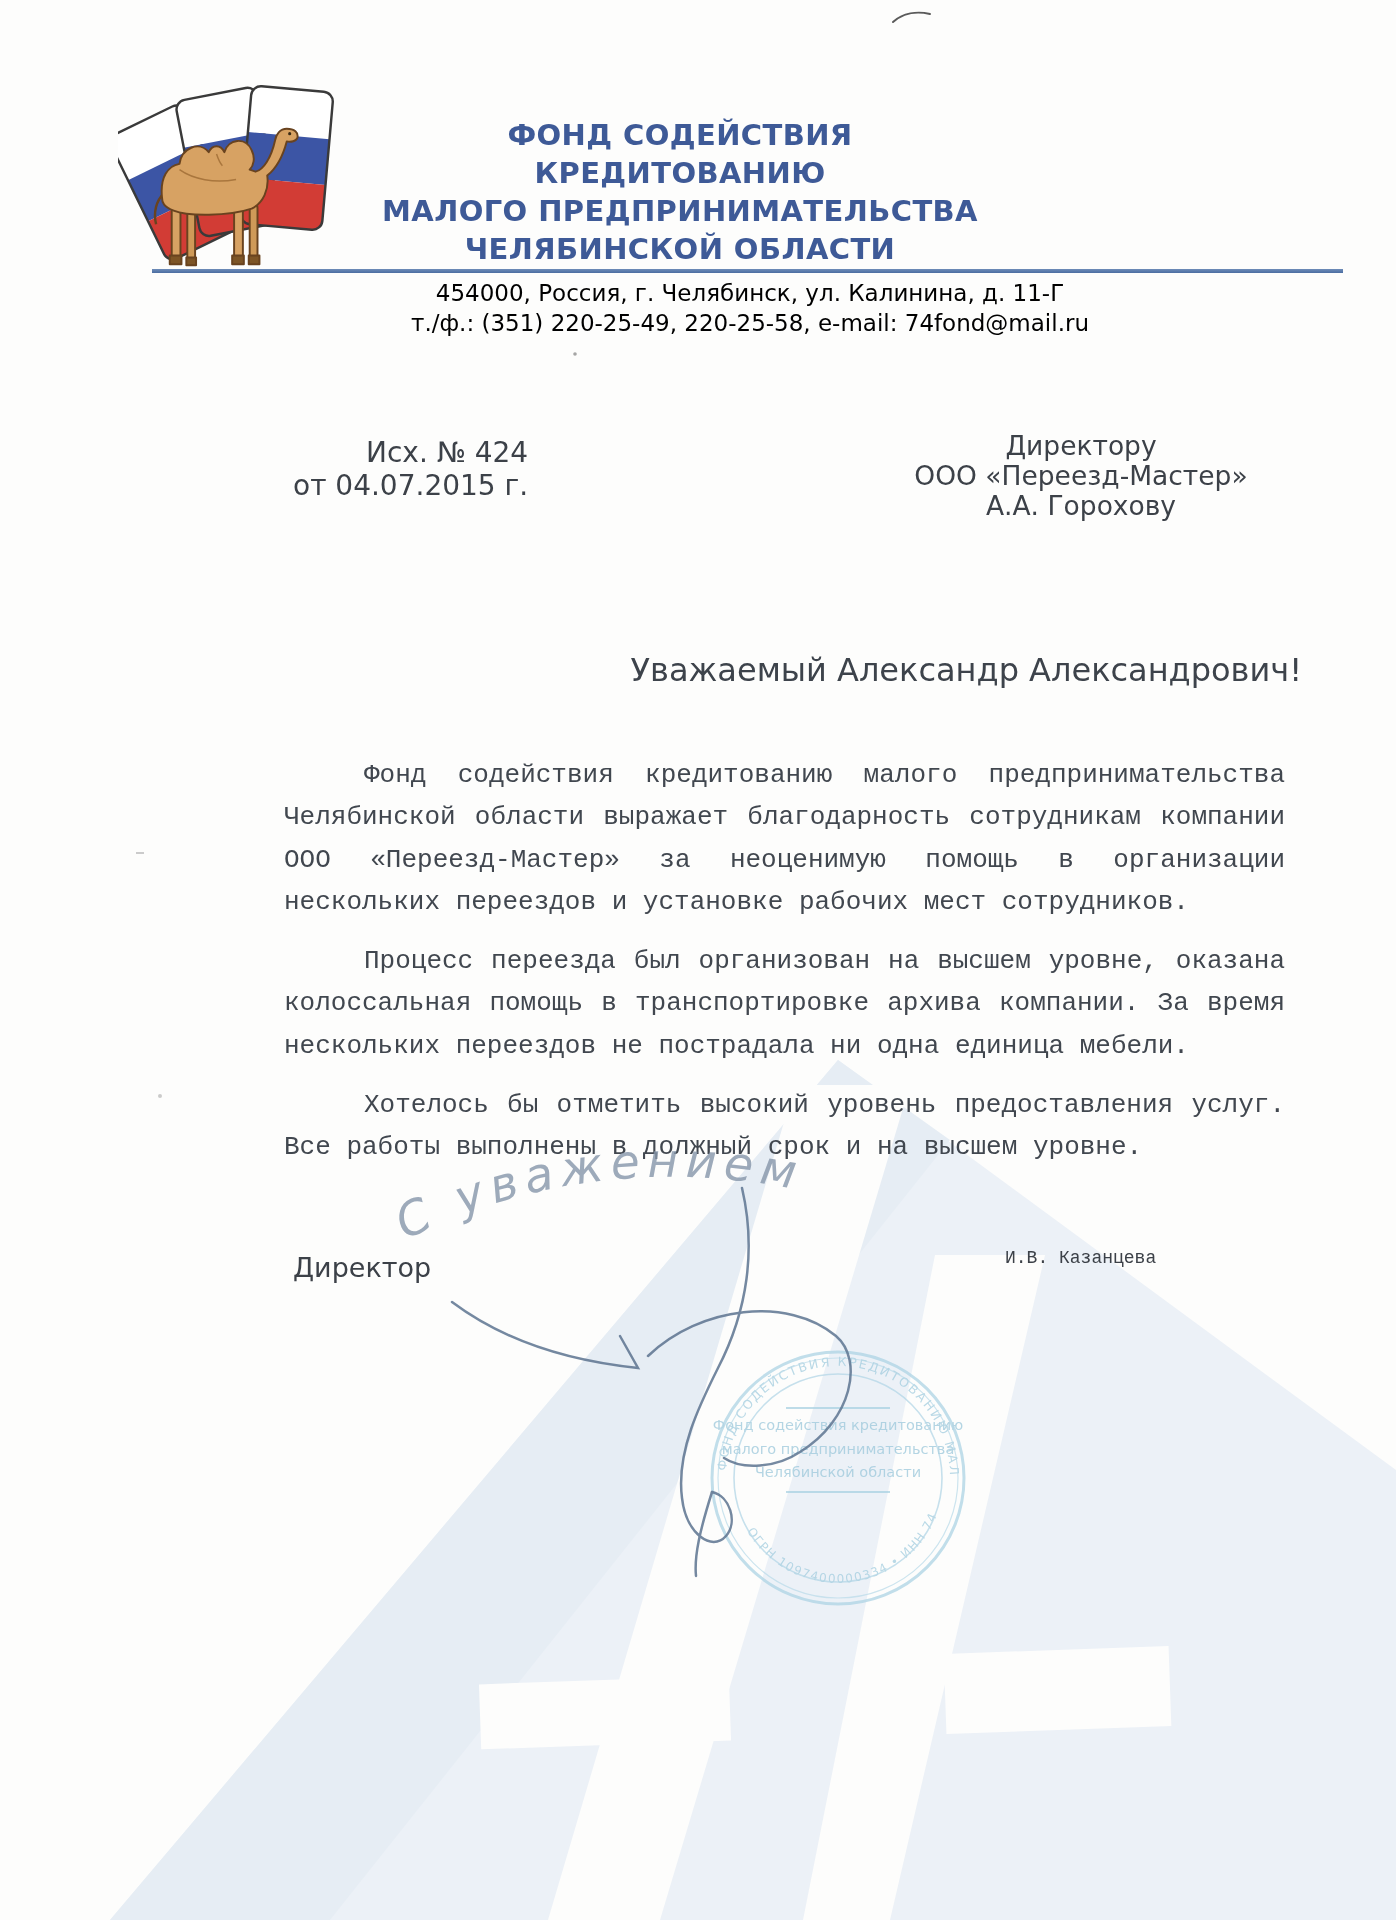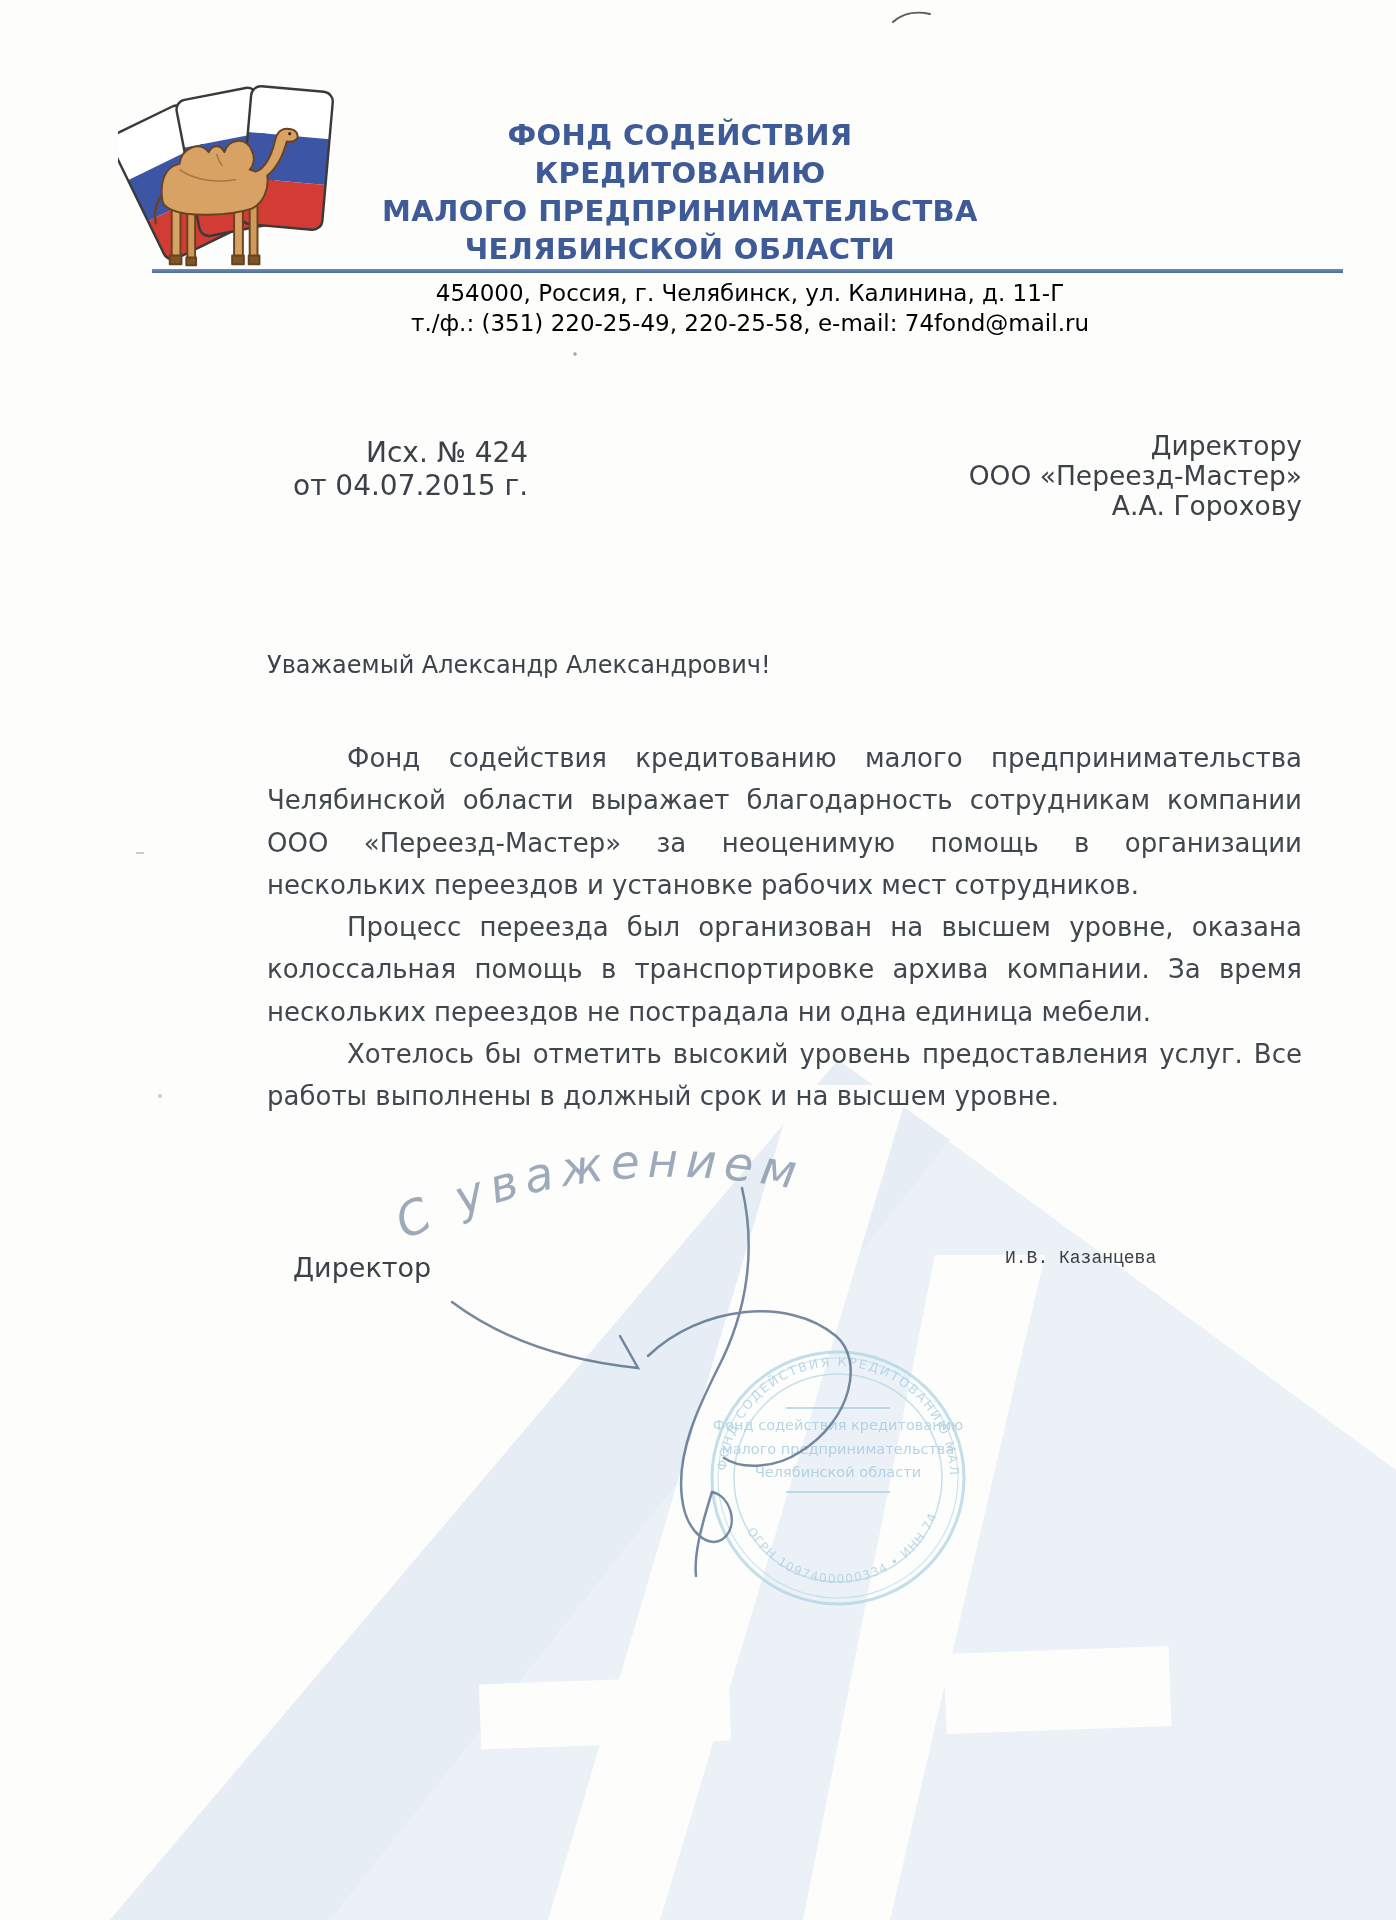--- a/index.html
+++ b/index.html
@@ -18,28 +18,28 @@
   .header-rule{
     left:152px;top:269px;width:1191px;height:4px;
     background:linear-gradient(#6e8cb8,#4b6da1);z-index:3;
   }
   .contact-block{
     left:250px;top:279px;width:1000px;text-align:center;
     font-size:23px;line-height:29.5px;color:#000000;z-index:5;
   }
   
   .ref-block{left:293px;top:436px;font-size:28px;line-height:33px;color:#3c4148;z-index:5;text-align:right;}
-  .addressee{left:860px;top:431px;width:442px;text-align:right;
+  .addressee{left:860px;top:431px;width:442px;text-align:center;
     font-size:26.5px;line-height:30px;color:#3c4148;z-index:5;}
   
-  .salutation{left:267px;top:651px;width:1035px;text-align:left;
-    font-size:24px;color:#3d434b;z-index:5;}
+  .salutation{left:267px;top:651px;width:1035px;text-align:right;
+    font-size:32px;color:#3d434b;z-index:5;}
   .body-text{left:267px;top:737px;width:1035px;z-index:5;
     font-size:26px;line-height:42.3px;color:#41474f;text-align:justify;}
-  .body-text p{margin:0;text-indent:80px;}
+  .body-text p{margin:17px;text-indent:80px;font-family:Liberation Mono, monospace;}
   
   .position-label{left:293px;top:1252px;font-size:27px;color:#3c4148;z-index:5;}
   .signer-name{left:1005px;top:1248px;font-size:18px;color:#3c4148;z-index:5;font-family:Liberation Mono, monospace;}
   .overlay-svg{left:0;top:0;width:1396px;height:1920px;pointer-events:none;}
   .z0{z-index:0}.z1{z-index:1}.z6{z-index:6}
   .logo-svg{left:118px;top:80px;width:240px;height:195px;z-index:4;}
 </style>
 </head>
 <body>
 

